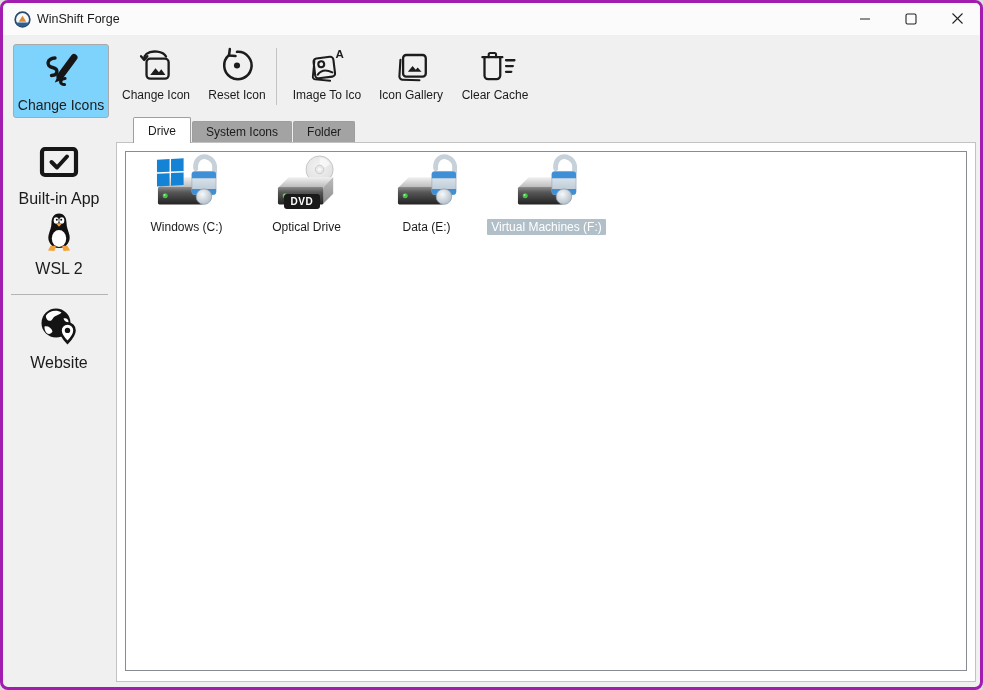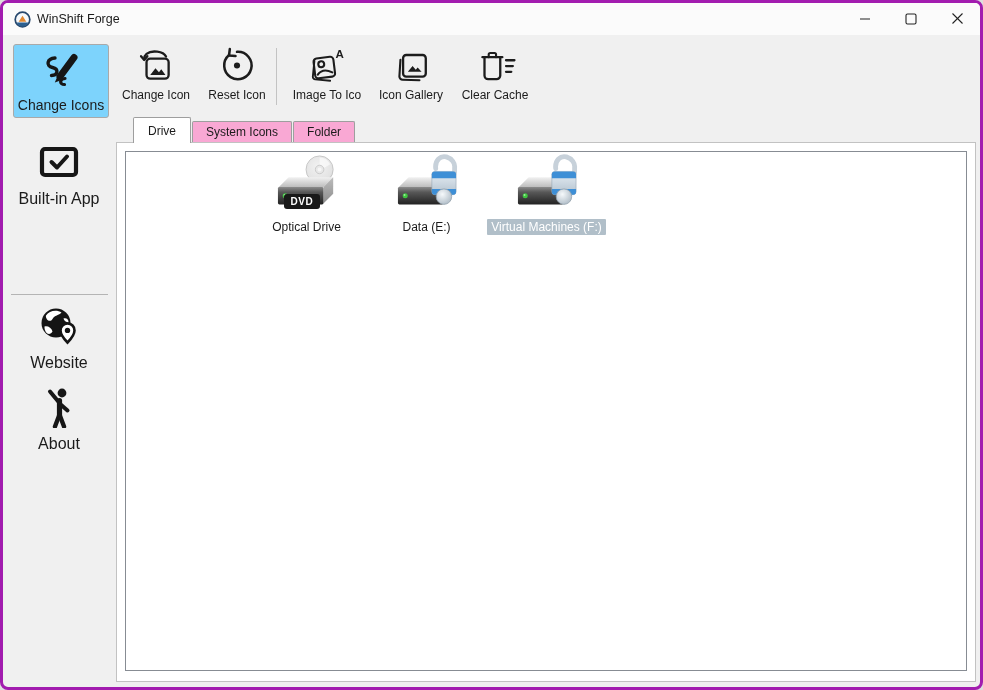--- a/index.html
+++ b/index.html
@@ -25,21 +25,21 @@
     font-size:14px;
   }
   .side-btn-selected .lbl{margin-top:3px;}
   .side-divider{position:absolute;left:8px;top:259px;width:97px;height:1px;background:#b4b4b4;}
   
   .toolbar-btn{position:absolute;top:44px;display:flex;flex-direction:column;align-items:center;font-size:12px;cursor:default;}
   .toolbar-btn .lbl{margin-top:5px;white-space:nowrap;}
   .toolbar-sep{position:absolute;left:273px;top:45px;width:1px;height:57px;background:#c3c3c3;}
   
   .tabstrip{position:absolute;left:113px;top:114px;display:flex;z-index:6;margin-left:17px;}
-  .tab{box-sizing:border-box;height:21px;margin-top:4px;padding:0 13px;background:#f9a8d4;
+  .tab{box-sizing:border-box;height:21px;margin-top:4px;padding:0 13px;background:#a3a3a3;
        border:1px solid #9e9e9e;border-bottom:none;border-radius:2px 2px 0 0;margin-right:1px;
        display:flex;align-items:center;font-size:12px;}
   .tab.active{height:26px;margin-top:0;background:#fff;position:relative;z-index:7;padding:0 14px;}
   .tabpanel{position:absolute;left:113px;top:139px;width:860px;height:540px;box-sizing:border-box;
             background:#fff;border:1px solid #c2c2c2;z-index:1;}
   .listview{position:absolute;left:122px;top:148px;width:842px;height:520px;box-sizing:border-box;
             background:#fff;border:1px solid #878c93;z-index:2;}
   
   .drive-item{position:absolute;top:2px;width:117px;display:flex;flex-direction:column;align-items:center;}
   .drive-ico{position:relative;width:62px;height:62px;}
@@ -160,50 +160,53 @@
     <div class="side-item" style="top:106px">
       <span>
         <svg viewBox="0 0 42 42" width="44" height="42" fill="none" stroke="#161616">
           <rect x="4" y="8" width="34" height="26" rx="3" stroke-width="4.2"></rect>
           <path d="M13.5 21 l5.5 5.5 L29 15.5" stroke-width="4" stroke-linecap="round" stroke-linejoin="round"></path>
         </svg>
       </span>
       <span class="lbl">Built-in App</span>
     </div>
 
+    <div class="side-item" style="top:176px">
+      <span>
+        <svg viewBox="0 0 42 42" width="42" height="42">
+          <path d="M21 2.5 C15.5 2.5 13.5 7 13.5 12 C13.5 16.5 11.5 20 10.5 24.5 C9.3 30.5 13.5 37 21 37 C28.5 37 32.7 30.5 31.5 24.5 C30.5 20 28.5 16.5 28.5 12 C28.5 7 26.5 2.5 21 2.5 z" fill="#111"></path>
+          <ellipse cx="18.2" cy="9.5" rx="2.5" ry="3.2" fill="#fff"></ellipse>
+          <ellipse cx="23.8" cy="9.5" rx="2.5" ry="3.2" fill="#fff"></ellipse>
+          <circle cx="18.8" cy="8.7" r="1" fill="#111"></circle>
+          <circle cx="23.2" cy="8.7" r="1" fill="#111"></circle>
+          <path d="M17.8 12.2 h6.4 L21 15.8 z" fill="#f2a33c"></path>
+          <ellipse cx="21" cy="27.5" rx="7.2" ry="8.4" fill="#fff"></ellipse>
+          <path d="M12.5 35 L18 34.5 L16.5 40 L10 39.5 z" fill="#f2a33c"></path>
+          <path d="M24 34.5 L29.5 35 L32 39.5 L25.5 40 z" fill="#f2a33c"></path>
+        </svg>
+      </span>
+      <span class="lbl">WSL 2</span>
+    </div>
 
     <div class="side-divider"></div>
 
     <div class="side-item" style="top:270px">
       <span>
         <svg viewBox="0 0 42 42" width="42" height="42">
           <circle cx="18" cy="18" r="14.5" fill="#141414"></circle>
           <path d="M8 10.5 C11 5.5 19 4.5 23.5 7.5 C21 10.5 16.5 10 14.5 14 C13 17 9.5 16 8.5 13.5 C8 12.5 7.7 11.3 8 10.5 z" fill="#fff"></path>
           <path d="M6.5 21.5 C9.5 20.5 13.5 22.5 14.5 26.5 C13 29.5 9.5 29.8 7.8 27 C6.8 25.2 6.3 23 6.5 21.5 z" fill="#fff"></path>
           <path d="M25.5 13.5 C28.5 12.5 30.8 14.5 30.5 17.5 C28 17 26 16 25.5 13.5 z" fill="#fff"></path>
           <path d="M29.5 18.5 C25.4 18.5 22.5 21.6 22.5 25.4 C22.5 30.2 29.5 37.5 29.5 37.5 C29.5 37.5 36.5 30.2 36.5 25.4 C36.5 21.6 33.6 18.5 29.5 18.5 z" fill="#fff" stroke="#141414" stroke-width="2.6"></path>
           <circle cx="29.5" cy="25.4" r="2.7" fill="#141414"></circle>
         </svg>
       </span>
       <span class="lbl">Website</span>
     </div>
 
-    <div class="side-item" style="top:351px">
-      <span>
-        <svg viewBox="0 0 42 42" width="42" height="42" fill="none" stroke="#161616" stroke-linecap="round">
-          <circle cx="24" cy="7" r="4.4" fill="#161616" stroke="none"></circle>
-          <path d="M21.5 17 L12 5.5" stroke-width="4"></path>
-          <path d="M21.5 14.5 V29" stroke-width="5.2"></path>
-          <path d="M21.5 17.5 L29.5 24.5" stroke-width="4"></path>
-          <path d="M21.5 28.5 L17 40.5" stroke-width="4.4"></path>
-          <path d="M21.5 28.5 L26 40.5" stroke-width="4.4"></path>
-        </svg>
-      </span>
-      <span class="lbl">About</span>
-    </div>
   </nav>
 
   <div>
 
     <div class="toolbar-btn" style="left:116px;width:74px">
       <span>
         <svg viewBox="0 0 38 34" width="40" height="36" fill="none" stroke="#1c1c1c" stroke-width="2.2" stroke-linecap="round" stroke-linejoin="round">
           <rect x="10" y="11" width="21" height="19" rx="3.5"></rect>
           <path d="M13.5 26.5 L18.5 20 L21.8 23.8 L24 21 L28 26.5 z" fill="#1c1c1c" stroke="none"></path>
           <path d="M28.5 9 C26 4 15 2.5 10 6.5 C8.6 7.6 7.8 9.2 7.8 11.5"></path>
@@ -276,20 +279,30 @@
     </div>
     <div class="tab">
       <span>Folder</span>
     </div>
   </div>
 
   <div class="tabpanel"></div>
 
   <div class="listview">
 
+    <div class="drive-item" style="left:2px">
+      <div class="drive-ico">
+        <svg viewBox="0 0 64 64" width="62" height="62">
+          <use href="#g-drive-base"></use>
+          <use href="#g-winlogo"></use>
+          <use href="#g-padlock"></use>
+        </svg>
+      </div>
+      <span class="drive-lbl">Windows (C:)</span>
+    </div>
 
     <div class="drive-item" style="left:122px">
       <div class="drive-ico">
         <svg viewBox="0 0 64 64" width="62" height="62">
           <use href="#g-disc"></use>
           <use href="#g-drive-base"></use>
         </svg>
         <div class="dvd-badge">DVD</div>
       </div>
       <span class="drive-lbl">Optical Drive</span>

